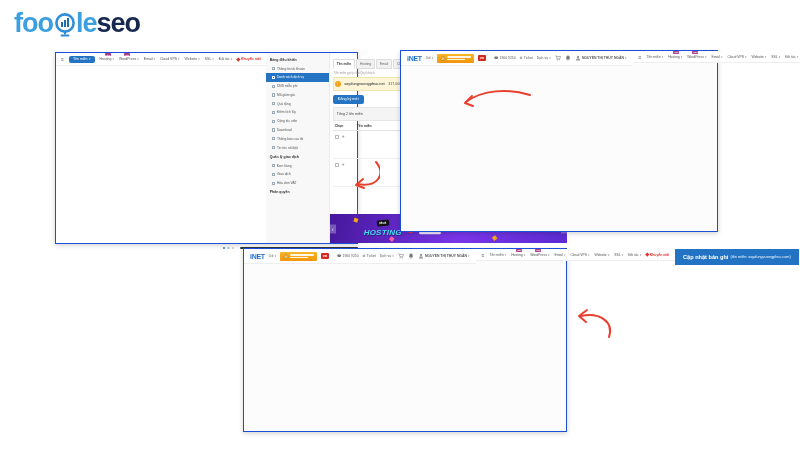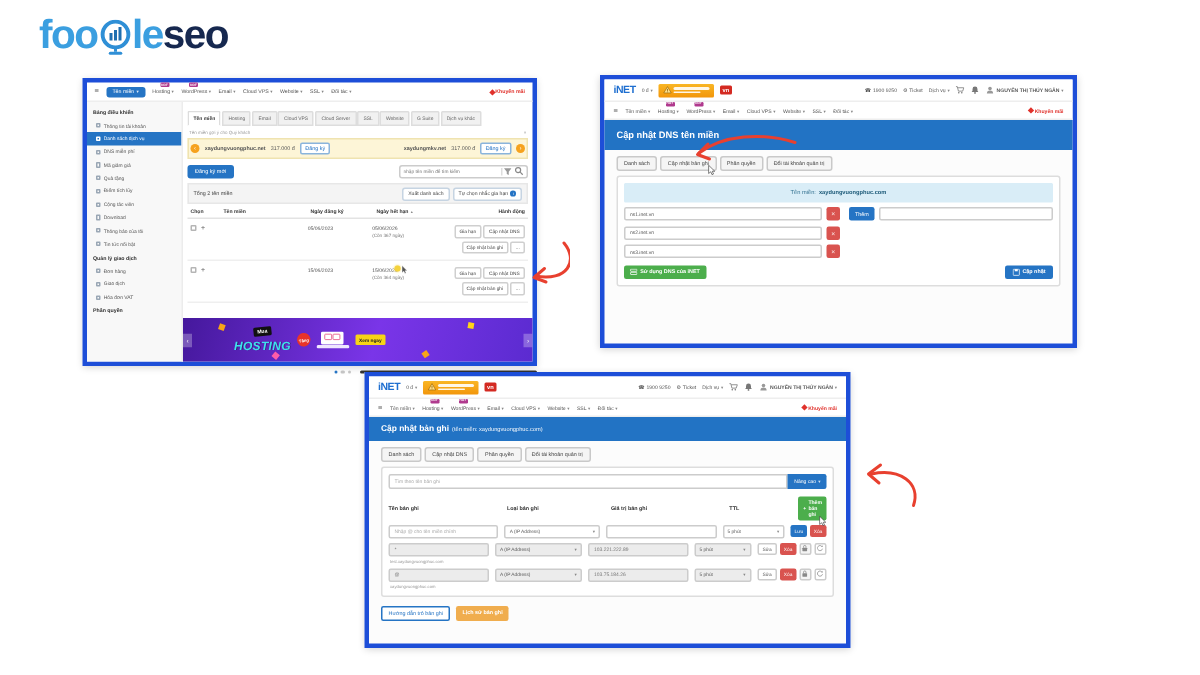--- a/index.html
+++ b/index.html
@@ -1,27 +1,27 @@
 <!DOCTYPE html>
 <html><head>
 <meta charset="utf-8">
 <style>
   *{margin:0;padding:0;box-sizing:border-box}
   html,body{width:800px;height:450px}
   body{position:relative;background:#fff;overflow:hidden;font-family:"Liberation Sans","DejaVu Sans",sans-serif;color:#444;-webkit-font-smoothing:antialiased}
   svg{display:block}
 
   
-  #logo{position:absolute;left:26px;top:8px;display:flex;align-items:center;font-weight:700;font-size:27px;letter-spacing:-1px}
+  #logo{position:absolute;left:14px;top:8px;display:flex;align-items:center;font-weight:700;font-size:27px;letter-spacing:-1px}
   #logo .blue{color:#3b9fe0}
   #logo .dark{color:#16284f}
   #logo .globe{margin:3px 0 0 1px}
 
   
-  .panel{position:absolute;background:#fff;border:3px solid #1d4ed8;box-shadow:0 1.5px 5px rgba(0,0,0,.18);display:flex;flex-direction:column}
+  .panel{position:absolute;background:#fff;border:1px solid #1d4ed8;box-shadow:0 1.5px 5px rgba(0,0,0,.18);display:flex;flex-direction:row}
 
   
   .inet-h{height:15px;display:flex;align-items:center;gap:4px;padding:0 6px;border-bottom:1px solid #eee;font-size:3.4px;color:#555;flex:none;background:#fff}
   .inet-logo{font-size:7px;font-weight:800;color:#1f6fd0;letter-spacing:-.3px}
   .hgl{display:inline-flex;align-items:center;gap:1.2px;white-space:nowrap}
   .caret{font-size:3px;color:#888}
   .pbn{height:9px;background:linear-gradient(#f9b625,#f2960b);border-radius:1px;display:flex;align-items:center;gap:1.5px;padding:0 2.5px}
   .pcol{display:flex;flex-direction:column;gap:1px}
   .pline{width:24px;height:1.1px;background:rgba(255,255,255,.9);border-radius:1px}
   .pline.s{width:18px}

